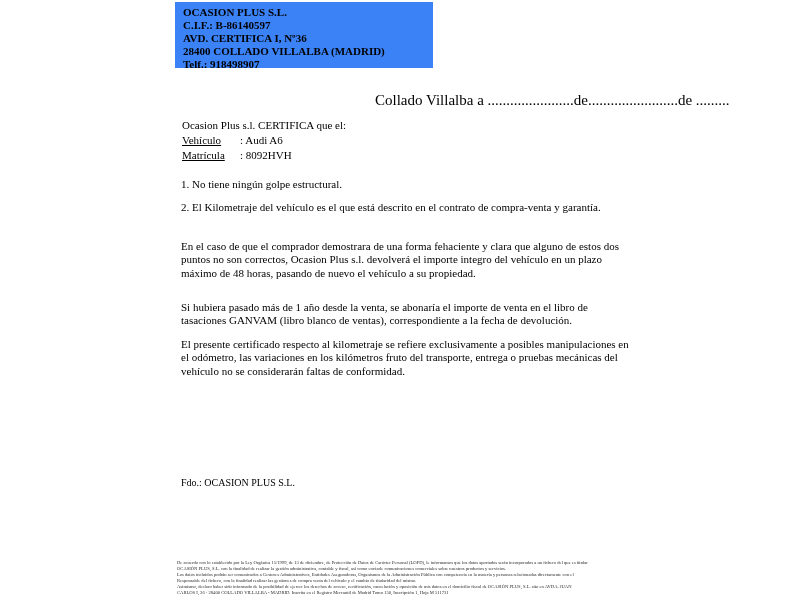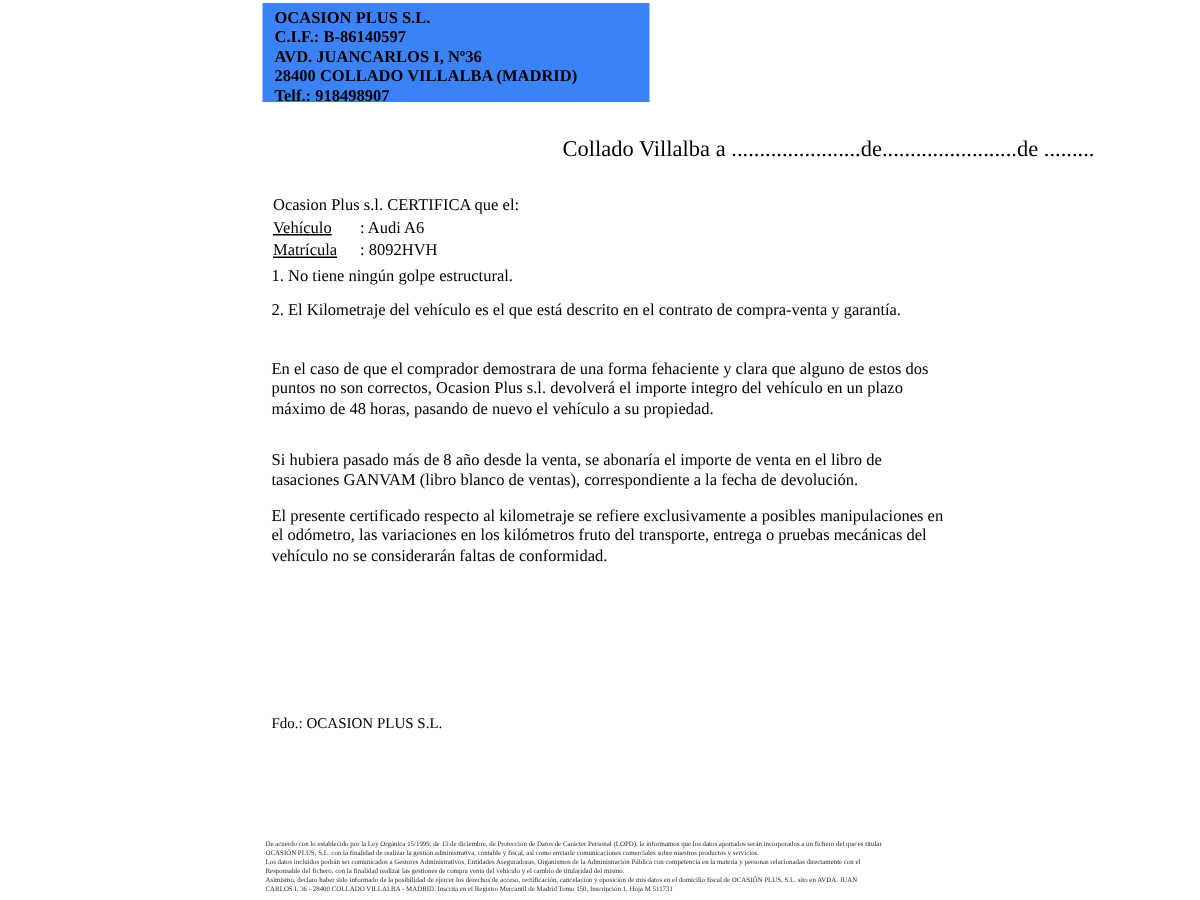--- a/index.html
+++ b/index.html
@@ -32,21 +32,21 @@
   .date-line {
     position: absolute;
     left: 375px;
     top: 92px;
     font-size: 15px;
     white-space: nowrap;
   }
   .cert-block {
     position: absolute;
     left: 182px;
-    top: 130px;
+    top: 118px;
     font-size: 11px;
     line-height: 15px;
   }
   .cert-row .label {
     display: inline-block;
     width: 58px;
     text-decoration: underline;
   }
   .statement-1 {
     position: absolute;
@@ -93,42 +93,42 @@
   }
 </style>
 </head>
 <body>
 
 <div class="page">
 
   <div class="header-box">
     <div>OCASION PLUS S.L.</div>
     <div>C.I.F.: B-86140597</div>
-    <div>AVD. JUANCARLOS I, Nº36</div>
+    <div>AVD. CERTIFICA I, Nº36</div>
     <div>28400 COLLADO VILLALBA (MADRID)</div>
     <div>Telf.: 918498907</div>
   </div>
 
   <div class="date-line">Collado Villalba a .......................de........................de .........</div>
 
   <div class="cert-block">
     <div>Ocasion Plus s.l. CERTIFICA que el:</div>
     <div class="cert-row">
       <span class="label">Vehículo</span><span>: Audi A6</span>
     </div>
     <div class="cert-row">
       <span class="label">Matrícula</span><span>: 8092HVH</span>
     </div>
   </div>
 
   <div class="statement-1">1. No tiene ningún golpe estructural.</div>
   <div class="statement-2">2. El Kilometraje del vehículo es el que está descrito en el contrato de compra-venta y garantía.</div>
 
   <div class="para para-1">En el caso de que el comprador demostrara de una forma fehaciente y clara que alguno de estos dos puntos no son correctos, Ocasion Plus s.l. devolverá el importe integro del vehículo en un plazo máximo de 48 horas, pasando de nuevo el vehículo a su propiedad.</div>
-  <div class="para para-3">Si hubiera pasado más de 8 año desde la venta, se abonaría el importe de venta en el libro de tasaciones GANVAM (libro blanco de ventas), correspondiente a la fecha de devolución.</div>
+  <div class="para para-3">Si hubiera pasado más de 1 año desde la venta, se abonaría el importe de venta en el libro de tasaciones GANVAM (libro blanco de ventas), correspondiente a la fecha de devolución.</div>
   <div class="para para-4">El presente certificado respecto al kilometraje se refiere exclusivamente a posibles manipulaciones en el odómetro, las variaciones en los kilómetros fruto del transporte, entrega o pruebas mecánicas del vehículo no se considerarán faltas de conformidad.</div>
 
   <div class="signature">Fdo.: OCASION PLUS S.L.</div>
 
   <div class="legal-footer">
     <div>De acuerdo con lo establecido por la Ley Orgánica 15/1999, de 13 de diciembre, de Protección de Datos de Carácter Personal (LOPD), le informamos que los datos aportados serán incorporados a un fichero del que es titular</div>
     <div>OCASIÓN PLUS, S.L. con la finalidad de realizar la gestión administrativa, contable y fiscal, así como enviarle comunicaciones comerciales sobre nuestros productos y servicios.</div>
     <div>Los datos incluidos podrán ser comunicados a Gestores Administrativos, Entidades Aseguradoras, Organismos de la Administración Pública con competencia en la materia y personas relacionadas directamente con el</div>
     <div>Responsable del fichero, con la finalidad realizar las gestiones de compra venta del vehículo y el cambio de titularidad del mismo.</div>
     <div>Asimismo, declaro haber sido informado de la posibilidad de ejercer los derechos de acceso, rectificación, cancelación y oposición de mis datos en el domicilio fiscal de OCASIÓN PLUS, S.L. sito en AVDA. JUAN</div>

